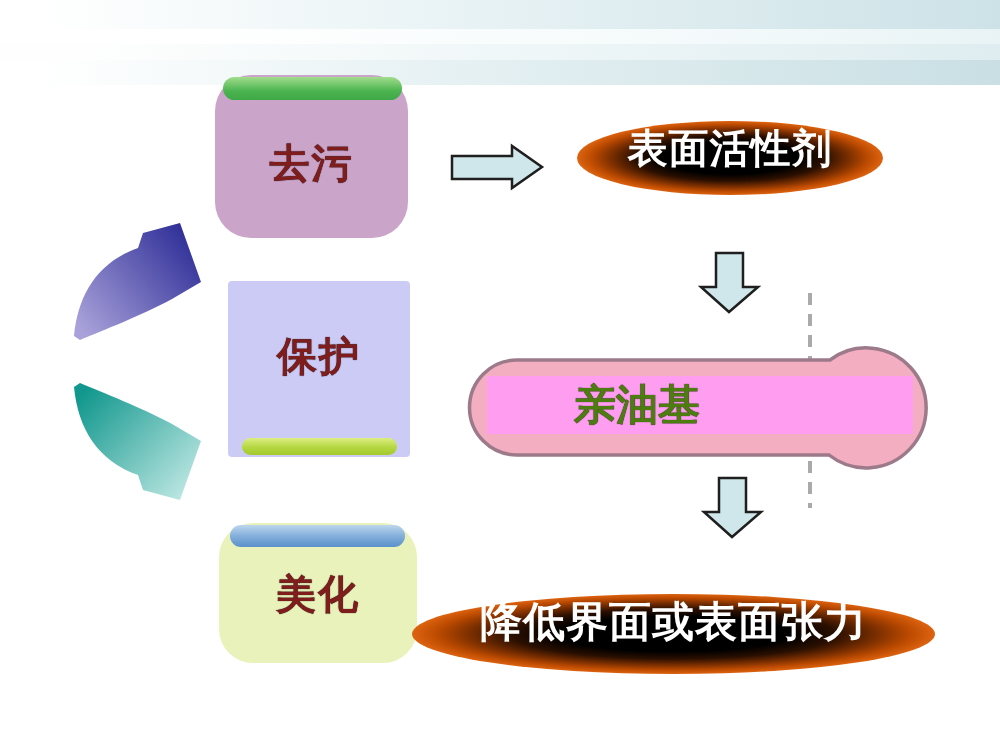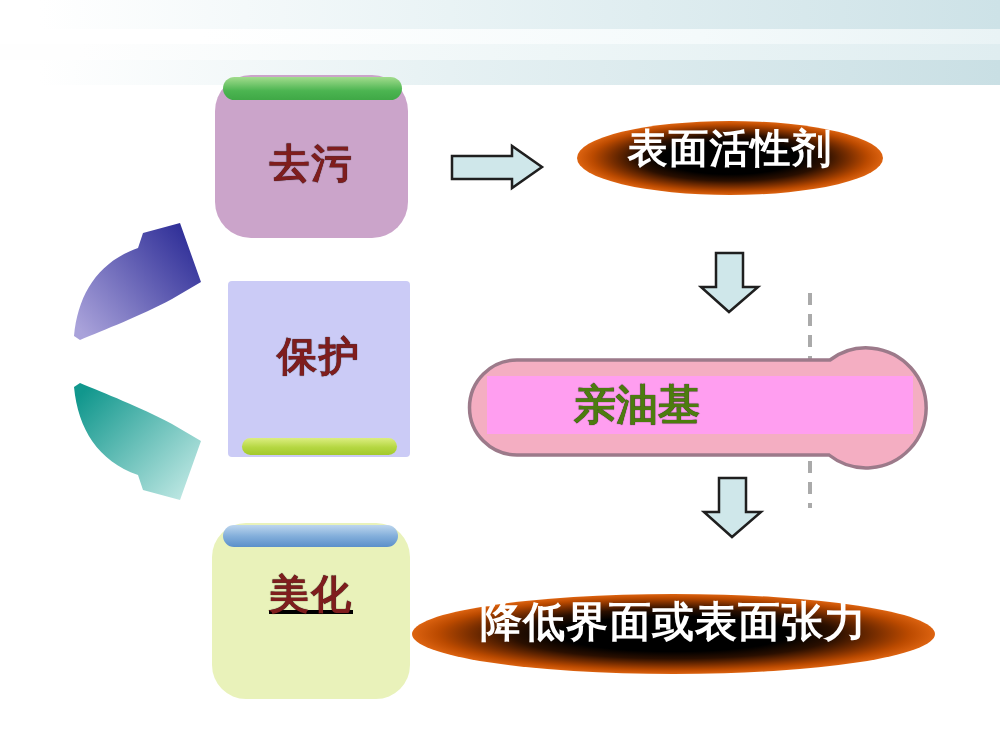--- a/index.html
+++ b/index.html
@@ -15,21 +15,21 @@
   .s3{top:44px;height:16px;background:linear-gradient(to right,#fefefe 8%,#eef6f7 55%,#dfedf0 100%);}
   .s4{top:60px;height:25px;background:linear-gradient(to right,#ffffff 4%,#e6f1f3 45%,#c9dfe4 100%);}
 
   
   .box{position:absolute;display:flex;align-items:center;justify-content:center;}
   .box-label{font-weight:bold;font-size:40px;color:#7f1d1d;letter-spacing:2px;text-shadow:0 0 1px #000;}
   .box-quwu{left:215px;top:75px;width:193px;height:163px;background:#cba4ca;border-radius:36px;}
   .box-quwu .box-label{margin-top:14px;}
   .box-baohu{left:228px;top:281px;width:182px;height:176px;background:#cbcbf6;border-radius:4px;}
   .box-baohu .box-label{margin-bottom:26px;}
-  .box-meihua{left:212px;top:523px;width:198px;height:176px;background:#e9f2ba;border-radius:34px;align-items:flex-start;text-decoration:underline;}
+  .box-meihua{left:219px;top:523px;width:198px;height:140px;background:#e9f2ba;border-radius:34px;align-items:flex-start;}
   .box-meihua .box-label{margin-top:44px;}
   .bar{position:absolute;}
   .bar-green{left:8px;right:6px;top:2px;height:23px;border-radius:12px;
     background:linear-gradient(180deg,#a2dc8d 0%,#4cb551 60%,#3fa846 100%);}
   .bar-yellow{left:14px;right:13px;bottom:2px;height:17px;border-radius:9px;
     background:linear-gradient(180deg,#dcee80 0%,#b5d742 55%,#a2c92c 100%);}
   .bar-blue{left:11px;right:12px;top:2px;height:22px;border-radius:11px;
     background:linear-gradient(180deg,#bdd6ee 0%,#84afdb 50%,#5b90ca 100%);}
 
   

